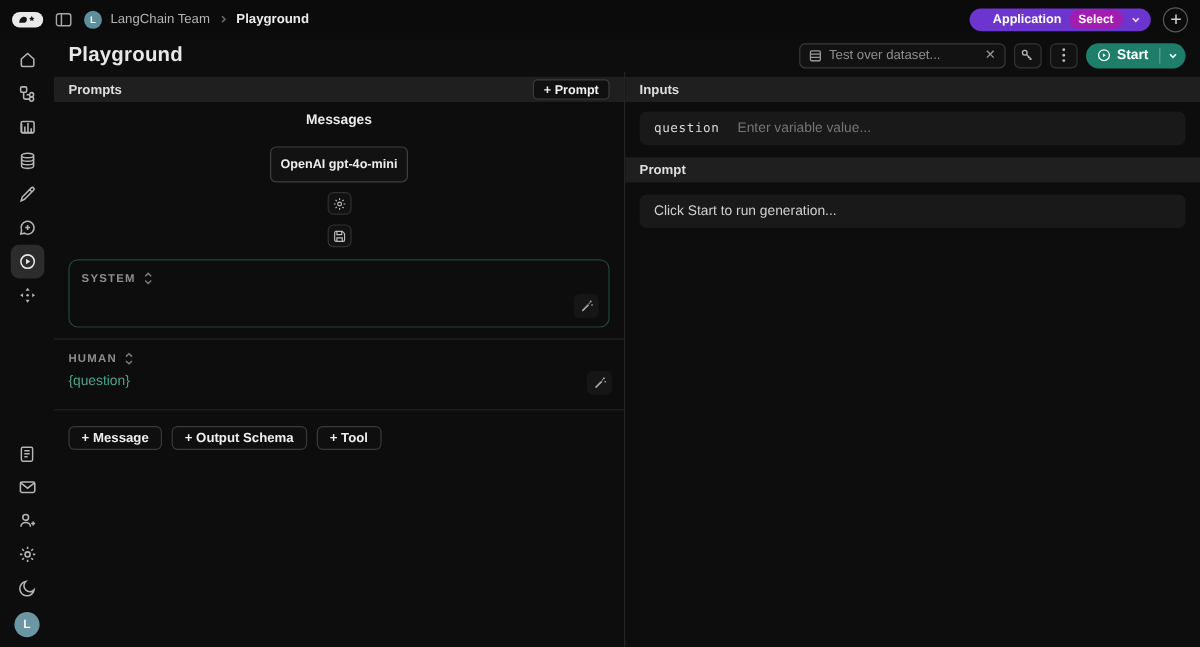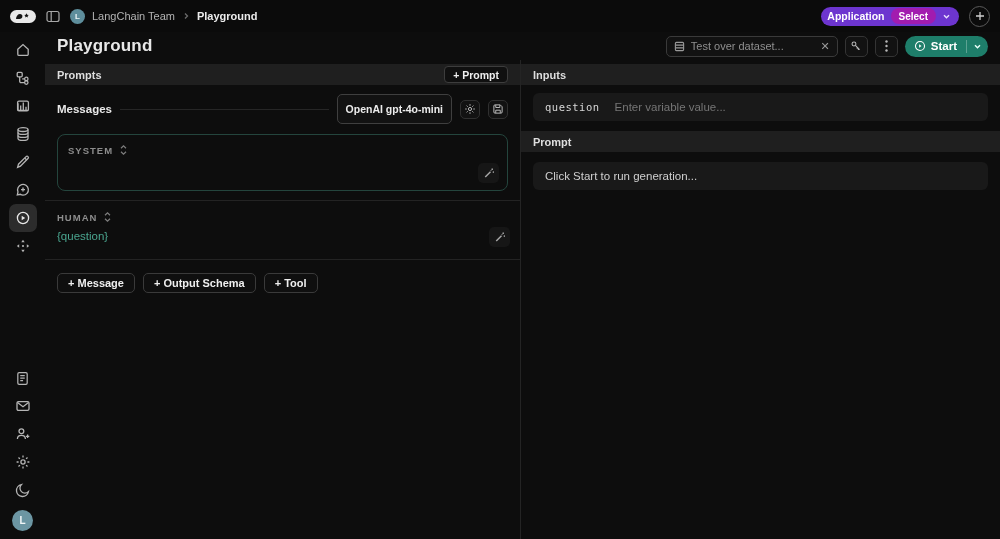--- a/index.html
+++ b/index.html
@@ -18,21 +18,21 @@
     justify-content:center; color:#a8a8a8; cursor:pointer; }
   .crumb { display:flex; align-items:center; gap:7px; }
   .avatar-sm { width:15px; height:15px; border-radius:50%; background:#5e8e9c;
     color:#eef5f7; font-size:8px; font-weight:700; display:flex; align-items:center;
     justify-content:center; }
   .crumb-team { font-size:11px; color:#b3b3b3; }
   .crumb-sep { color:#6c6c6c; display:flex; }
   .crumb-page { font-size:11px; color:#ececec; font-weight:600; }
   .tb-right { display:flex; align-items:center; gap:10px; }
   .app-pill { height:19px; background:#6d35cf; border-radius:10px; display:flex;
-    align-items:center; gap:6px; padding:0 8px 0 6px; cursor:pointer; }
+    align-items:center; gap:6px; padding:0 8px 0 19px; cursor:pointer; }
   .app-pill .lbl { font-size:10.5px; font-weight:700; color:#fff; }
   .select-pill { height:16px; background:#a21caf; border-radius:8px; padding:0 8px;
     font-size:10px; font-weight:700; color:#fff; display:flex; align-items:center; }
   .app-pill .chev { color:#e9defc; display:flex; }
   .plus-circle { width:21px; height:21px; border:1px solid #5a5a5a; border-radius:50%;
     color:#cfcfcf; display:flex; align-items:center; justify-content:center; cursor:pointer; }
 
   
   .body-row { flex:1; display:flex; min-height:0; }
   .sidebar { width:45px; flex:0 0 45px; display:flex; flex-direction:column;
@@ -76,21 +76,21 @@
   .left-pane { width:476px; flex:0 0 476px; border-right:1px solid #242424;
     display:flex; flex-direction:column; }
   .right-pane { flex:1; display:flex; flex-direction:column; }
   .band { height:21px; flex:0 0 21px; background:#1f1f1f; display:flex;
     align-items:center; justify-content:space-between; padding:0 12px; margin-top:4px; }
   .band .band-title { font-size:11px; font-weight:600; color:#dedede; }
   .mini-btn { height:17px; display:flex; align-items:center; background:#101010;
     border:1px solid #3d3d3d; border-radius:4px; padding:0 8px; font-size:10.5px;
     font-weight:600; color:#efefef; cursor:pointer; }
 
-  .messages-row { display:flex; align-items:center; gap:8px; margin:9px 12px 0; }
+  .messages-row { display:flex; align-items:center; gap:8px; margin:9px 12px 0;flex-direction:column; }
   .messages-title { font-size:11.5px; font-weight:700; color:#e9e9e9; }
   .messages-rule { flex:1; height:1px; background:#262626; }
   .model-btn { height:30px; display:flex; align-items:center; border:1px solid #3f3f3f;
     border-radius:5px; padding:0 8px; font-size:10.5px; font-weight:600; color:#ececec;
     background:#121212; cursor:pointer; }
   .sq-icon-btn { width:20px; height:19px; border:1px solid #303030; border-radius:5px;
     background:#121212; color:#bdbdbd; display:flex; align-items:center;
     justify-content:center; cursor:pointer; }
 
   .msg-card { margin:10px 12px 0; border:1px solid #24453d; border-radius:8px;

